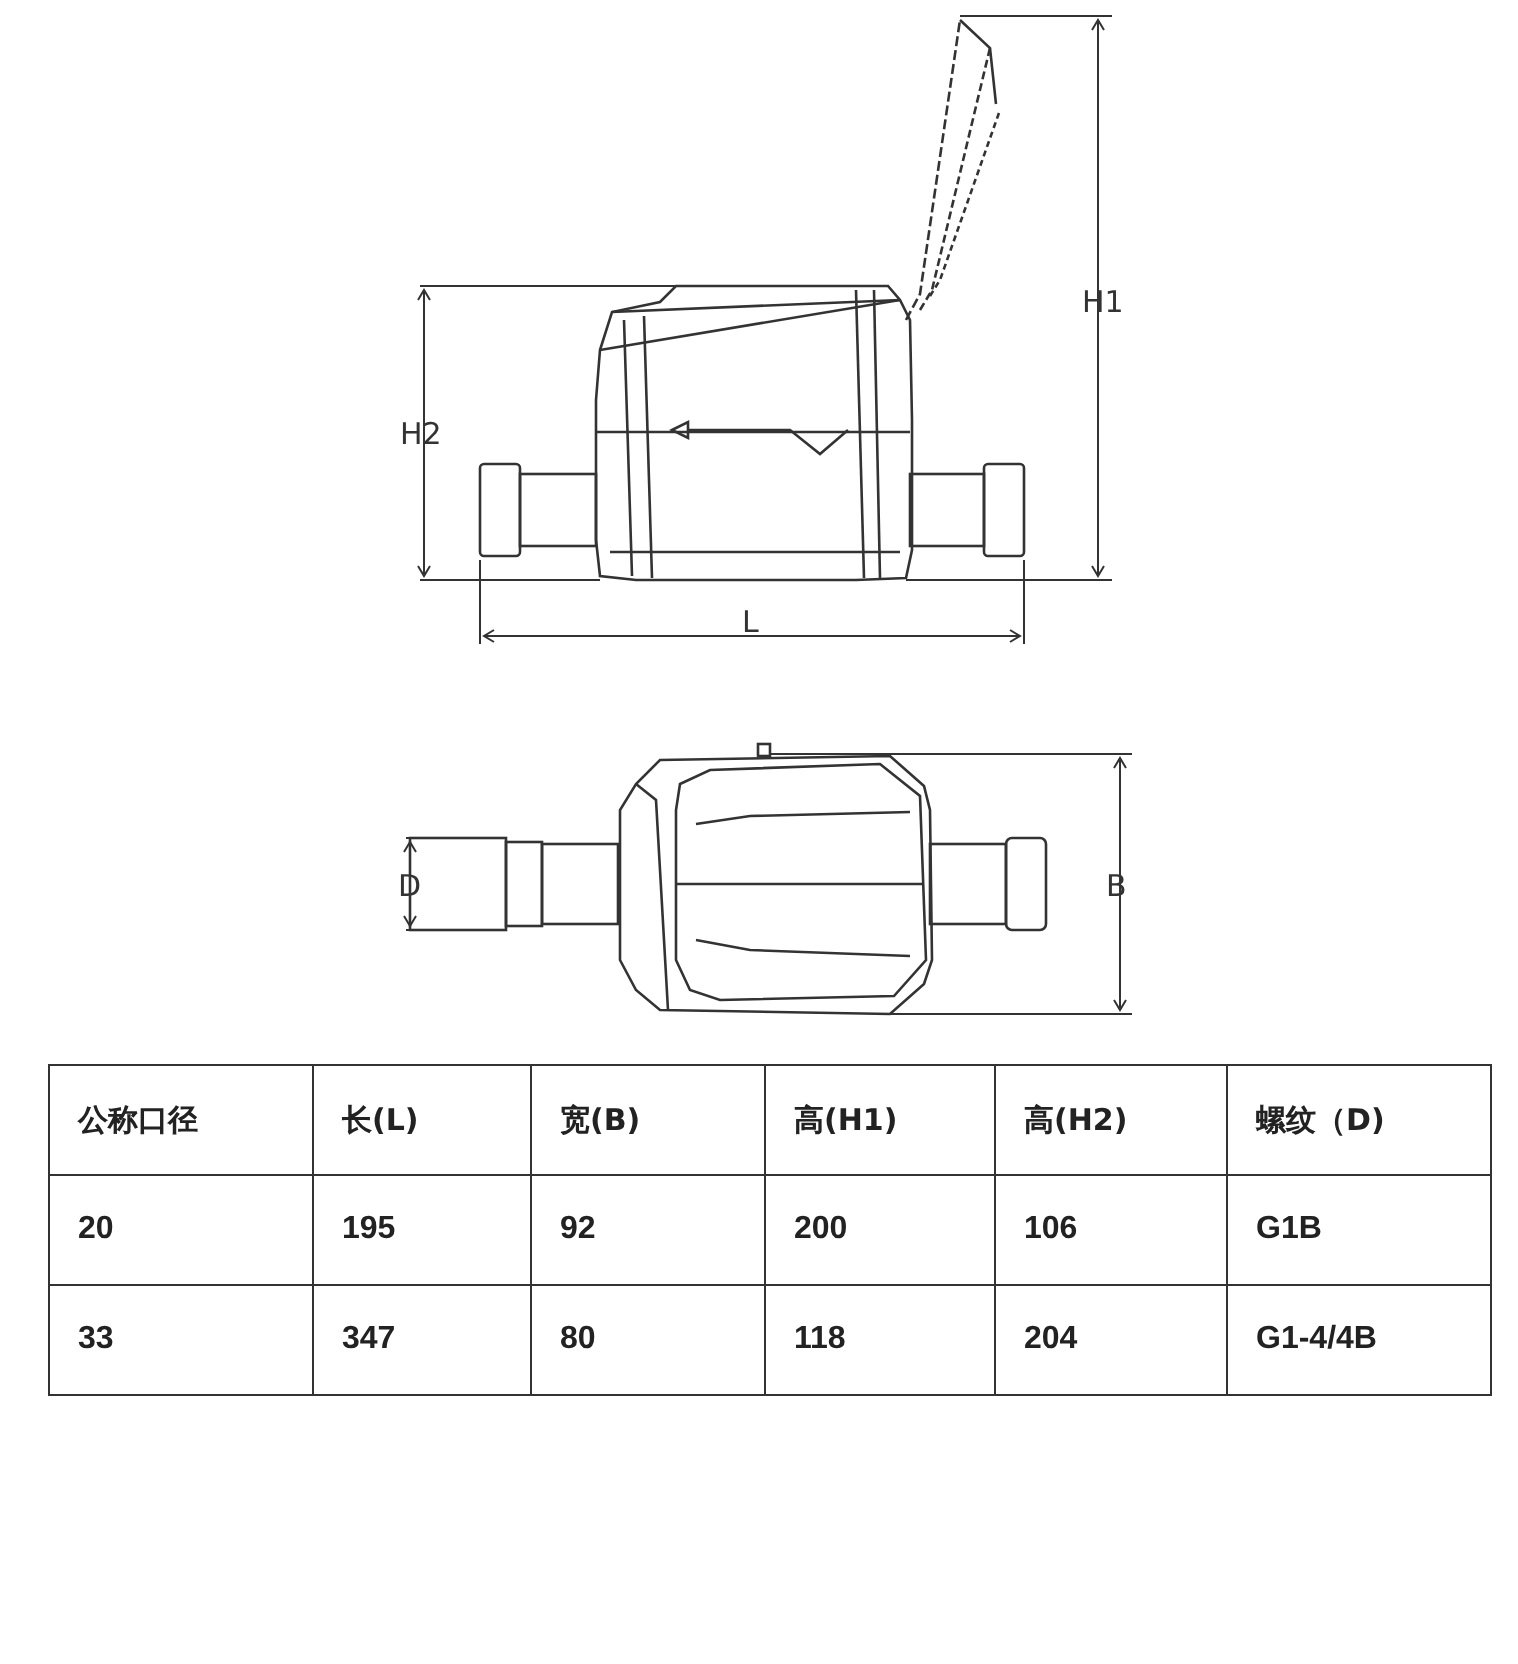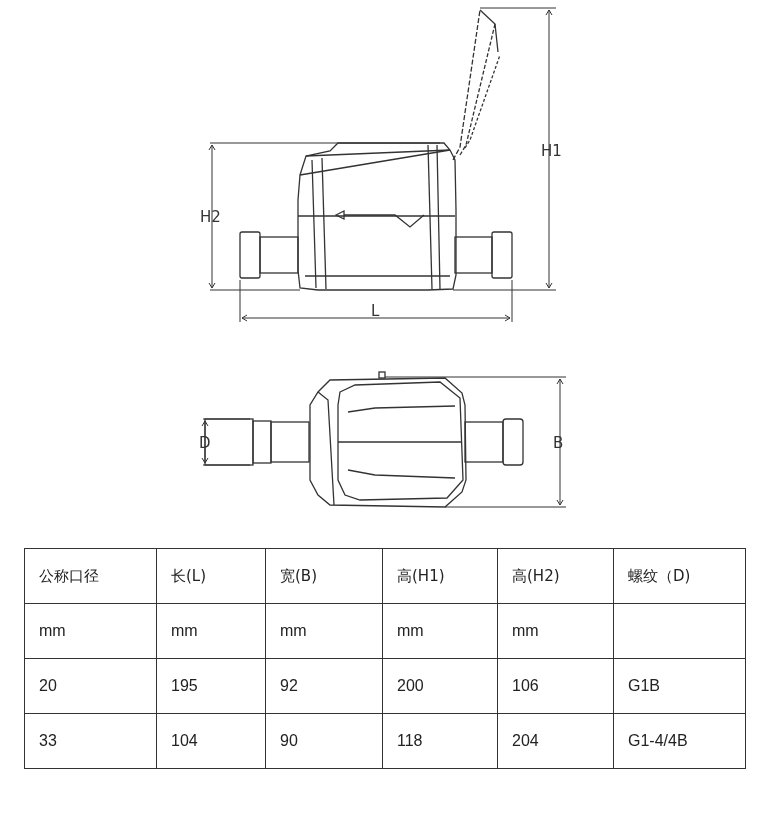--- a/index.html
+++ b/index.html
@@ -1,19 +1,19 @@
 <!DOCTYPE html>
 <html><head>
 <meta charset="utf-8">
 <style>
   html, body { margin: 0; padding: 0; background: #ffffff; }
   body { width: 759px; height: 832px; position: relative; overflow: hidden; font-family: "Liberation Sans", "DejaVu Sans", sans-serif; color: #222; }
   .drawing { position: absolute; left: 0; top: 0; }
   .dim-label { font-family: "DejaVu Sans", sans-serif; font-size: 15px; fill: #333; }
-  .spec-table { position: absolute; left: 24px; top: 548px; border-collapse: collapse; table-layout: fixed; }
+  .spec-table { position: absolute; left: 24px; top: 532px; border-collapse: collapse; table-layout: fixed; font-weight: bold; }
   .spec-table td { border: 1.6px solid #333; height: 55px; padding: 0 0 0 14px; font-size: 16px; color: #222; vertical-align: middle; box-sizing: border-box; }
   .spec-table tr.header td { font-family: "DejaVu Sans", sans-serif; font-size: 15px; }
 </style>
 </head>
 <body>
 
 <svg class="drawing" width="759" height="545" viewBox="0 0 759 545" xmlns="http://www.w3.org/2000/svg">
   <g fill="none" stroke="#333" stroke-width="1.3">
 
     <rect x="240" y="232" width="20" height="46" rx="2"></rect>
@@ -108,37 +108,29 @@
   <tbody>
       <tr class="header">
     <td>公称口径</td>
     <td>长(L)</td>
     <td>宽(B)</td>
     <td>高(H1)</td>
     <td>高(H2)</td>
     <td>螺纹（D)</td>
   </tr>
   <tr>
-    <td>mm</td>
-    <td>mm</td>
-    <td>mm</td>
-    <td>mm</td>
-    <td>mm</td>
-    <td></td>
-  </tr>
-  <tr>
     <td>20</td>
     <td>195</td>
     <td>92</td>
     <td>200</td>
     <td>106</td>
     <td>G1B</td>
   </tr>
   <tr>
     <td>33</td>
-    <td>104</td>
-    <td>90</td>
+    <td>347</td>
+    <td>80</td>
     <td>118</td>
     <td>204</td>
     <td>G1-4/4B</td>
   </tr>
 </tbody>
   </table>
 
 </body></html>

